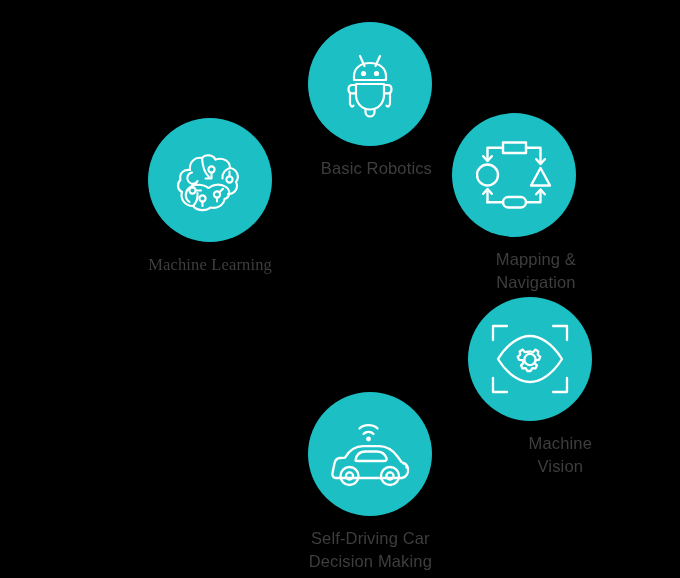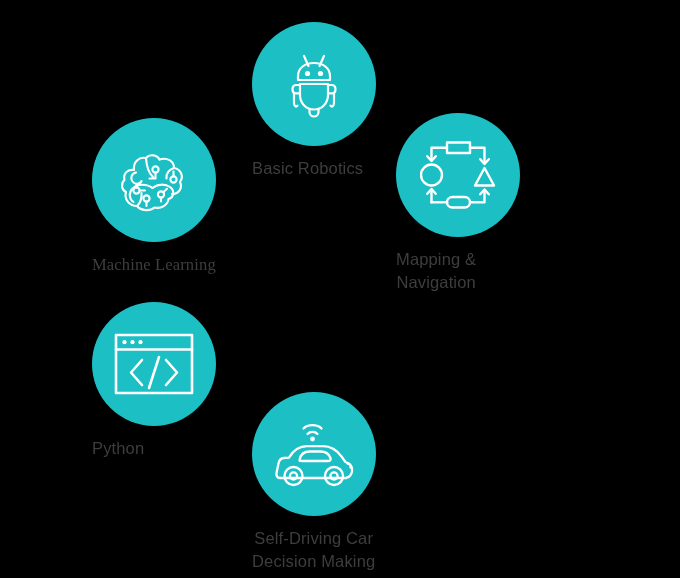--- a/index.html
+++ b/index.html
@@ -12,21 +12,21 @@
     width: 680px;
     height: 578px;
     background: #000000;
     overflow: hidden;
     font-family: "Liberation Sans", sans-serif;
   }
   .node {
     position: absolute;
     display: flex;
     flex-direction: column;
-    align-items: flex-start;
+    align-items: flex-end;
   }
   .disc {
     border-radius: 50%;
     background: #1bbfc4;
     display: flex;
     align-items: center;
     justify-content: center;
   }
   .node-label {
     margin-top: 11px;
@@ -154,42 +154,44 @@
 
           <path d="M50 63.3 L64.5 63.3 L64.5 51.5"></path>
           <path d="M60.2 55.3 L64.5 50.5 L68.8 55.3"></path>
         </svg>
       </span>
     </div>
     <div class="node-label">Mapping &amp;
 Navigation</div>
   </div>
 
-  <div class="node" id="node-python">
-    <div class="disc">
-      <span>
-        <svg width="80" height="62" viewBox="0 0 80 62" fill="none" stroke="#ffffff" stroke-width="2.6" stroke-linecap="round" stroke-linejoin="round">
-
-          <rect x="2" y="2" width="76" height="58"></rect>
-
-          <path d="M2 16.5 L78 16.5"></path>
-
-          <circle cx="10.5" cy="9.2" r="2.1" fill="#ffffff" stroke="none"></circle>
-          <circle cx="18.5" cy="9.2" r="2.1" fill="#ffffff" stroke="none"></circle>
-          <circle cx="26.5" cy="9.2" r="2.1" fill="#ffffff" stroke="none"></circle>
-
-          <path d="M28 27 L17 39.5 L28 52"></path>
-          <path d="M52 27 L63 39.5 L52 52"></path>
-          <path d="M45 24 L35 55"></path>
-        </svg>
-      </span>
-    </div>
-    <div class="node-label">Python</div>
-  </div>
-
+
+  <div class="node" id="node-machine-vision">
+    <div class="disc">
+      <span>
+        <svg width="80" height="72" viewBox="0 0 80 72" fill="none" stroke="#ffffff" stroke-width="2.3" stroke-linecap="round" stroke-linejoin="round">
+
+          <path d="M3 17 L3 3 L17 3"></path>
+          <path d="M63 3 L77 3 L77 17"></path>
+          <path d="M77 55 L77 69 L63 69"></path>
+          <path d="M17 69 L3 69 L3 55"></path>
+
+          <path d="M8 36 C18 20 30 13 40 13 C50 13 62 20 72 36 C62 52 50 59 40 59 C30 59 18 52 8 36 Z"></path>
+
+          <path d="M40 22.5 L43.2 23.2 L45.3 20.6 L48.3 22.4 L47.8 25.6 L50.3 27.8 L48.9 30.9 L45.6 31.1 L44.5 34.2 L47 36.3 L45.6 39.4
+                   L42.3 39.2 L40.6 42 L37.4 42 L35.7 39.2 L32.4 39.4 L31 36.3 L33.5 34.2 L32.4 31.1 L29.1 30.9 L27.7 27.8 L30.2 25.6
+                   L29.7 22.4 L32.7 20.6 L34.8 23.2 Z" transform="translate(0,6)"></path>
+
+          <circle cx="40" cy="36.5" r="5.6"></circle>
+        </svg>
+      </span>
+    </div>
+    <div class="node-label">Machine
+Vision</div>
+  </div>
 
   <div class="node" id="node-self-driving-car">
     <div class="disc">
       <span>
         <svg width="82" height="76" viewBox="0 0 82 76" fill="none" stroke="#ffffff" stroke-width="2.3" stroke-linecap="round" stroke-linejoin="round">
 
           <path d="M30.5 12.5 C34.5 8 44.5 8 48.5 12.5"></path>
           <path d="M34.5 18 C37 15.2 42 15.2 44.5 18"></path>
           <circle cx="39.5" cy="23" r="2.4" fill="#ffffff" stroke="none"></circle>
 

